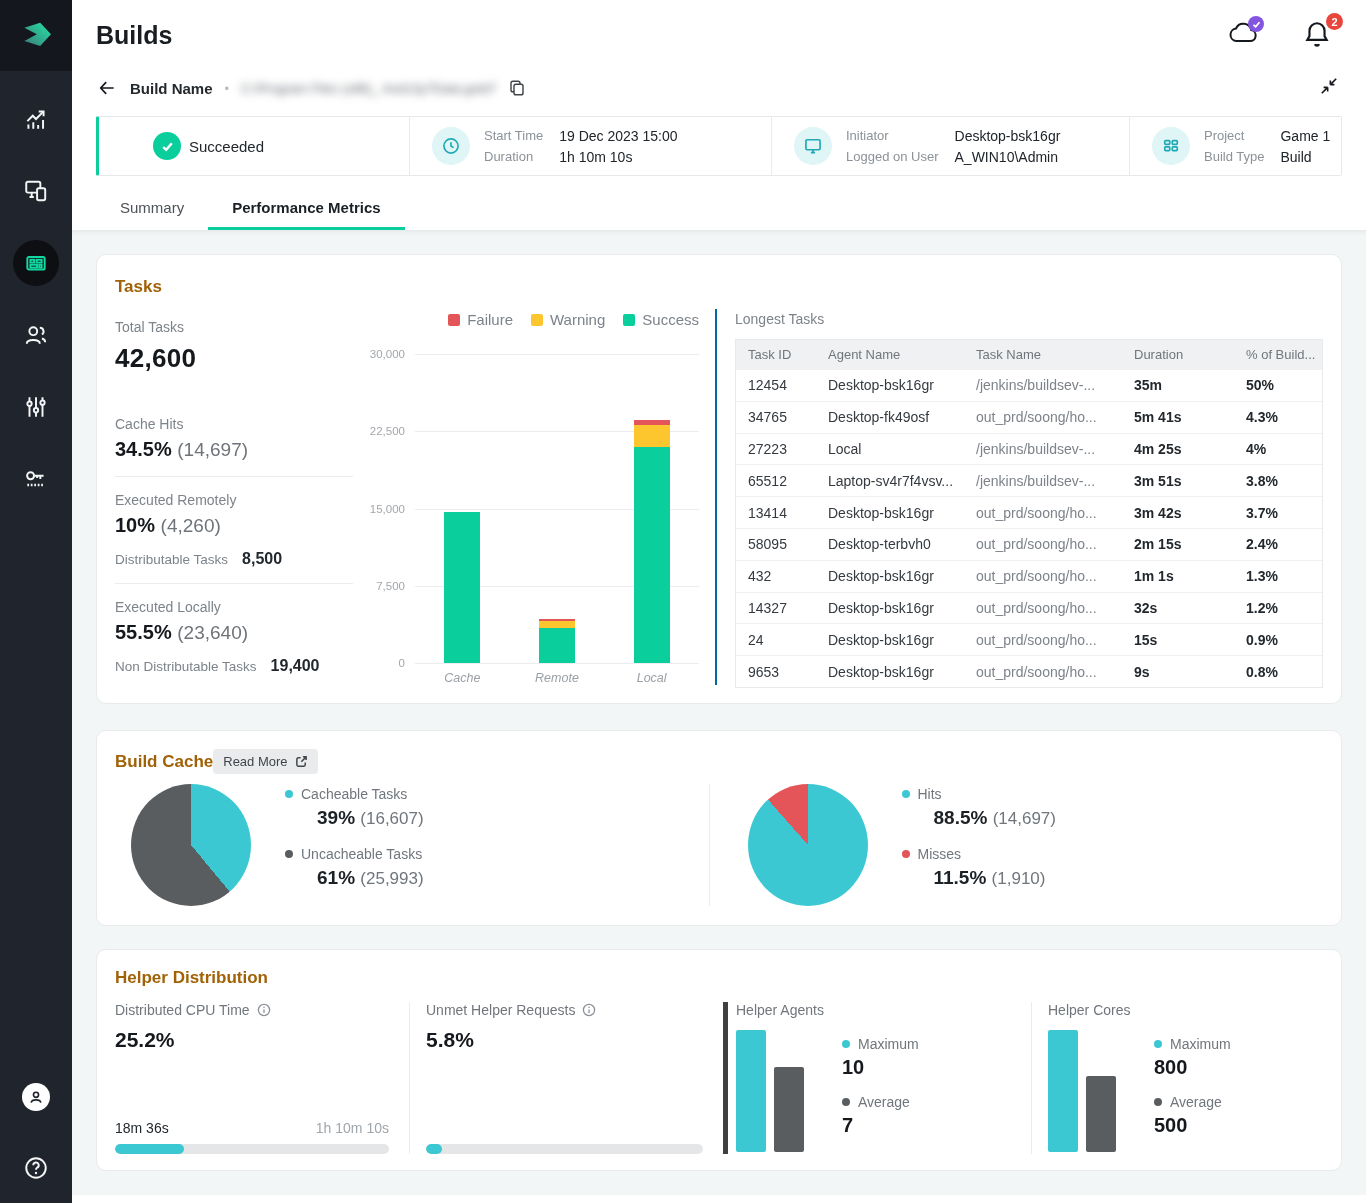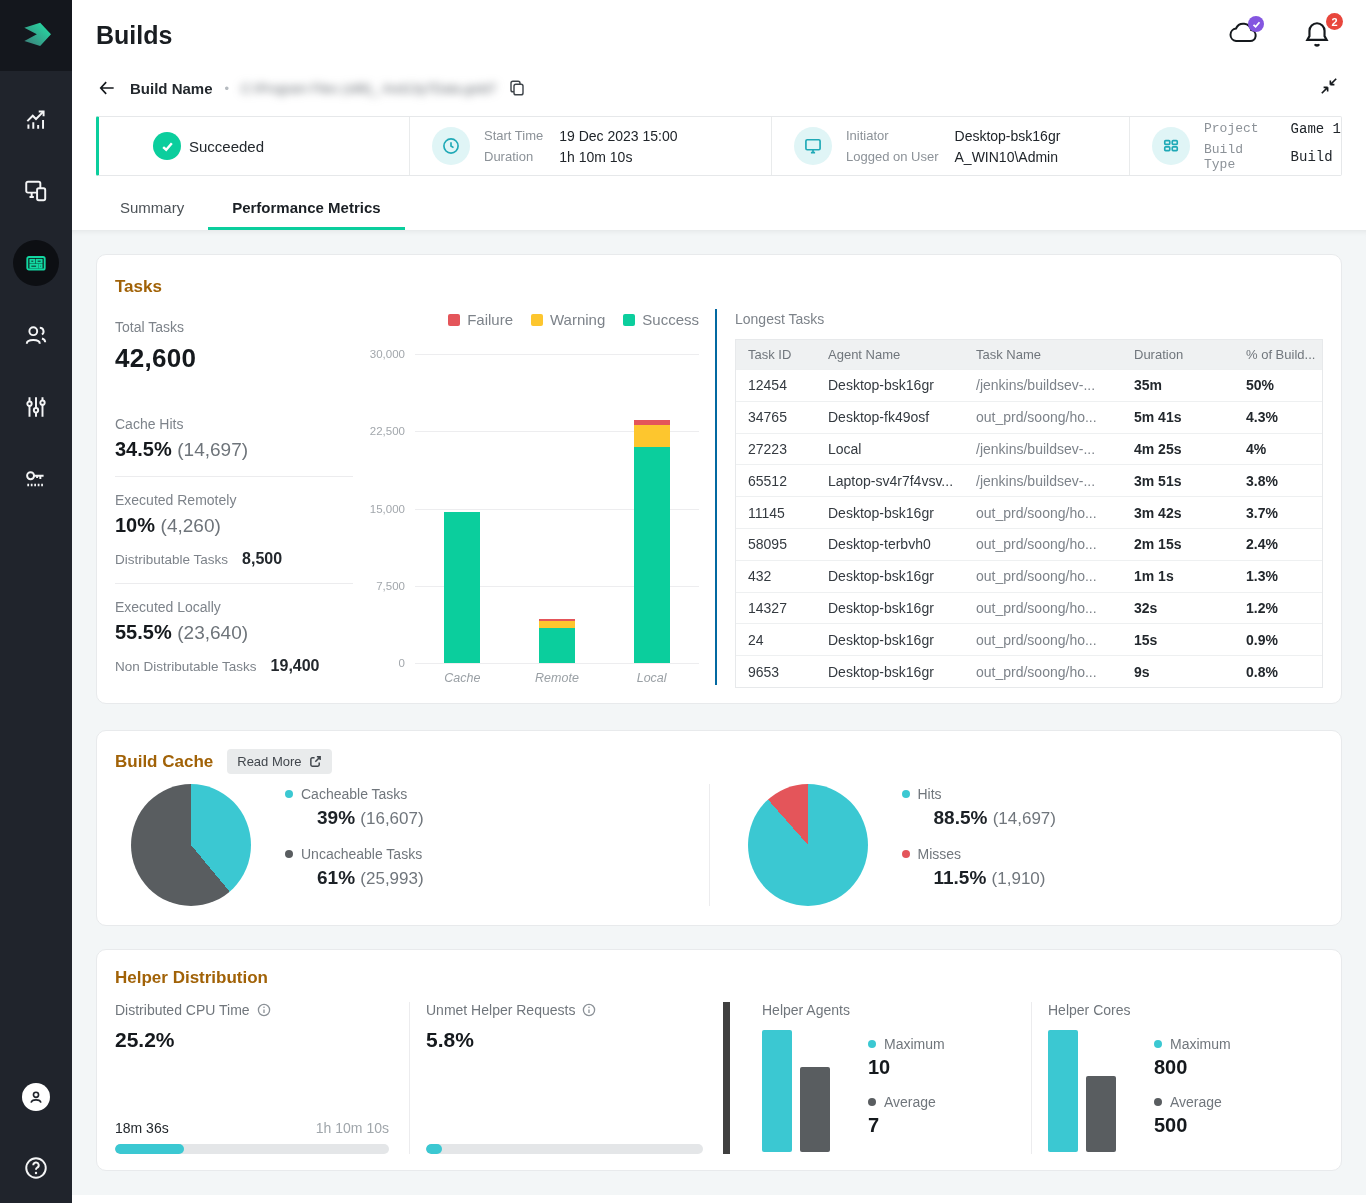--- a/index.html
+++ b/index.html
@@ -33,21 +33,21 @@
   .crumb-path { font-size:13px; color:#5c6269; filter:blur(4px); user-select:none; max-width:330px; white-space:nowrap; overflow:hidden; }
   .collapse-btn { margin-left:auto; }
 
   
   .status-bar { margin:12px 24px 0 24px; height:60px; background:#fff; border:1px solid #e6e8ea; border-left:3px solid #0bce9d; border-radius:2px; display:flex; align-items:center; }
   .sb-sec { display:flex; align-items:center; height:100%; padding-left:22px; }
   .sb-sec + .sb-sec { border-left:1px solid #e9ebec;margin-left:28px; }
   .sb-s1 { flex:0 0 250px; gap:8px;margin-left:32px; }
   .sb-s2 { flex:0 0 334px; }
   .sb-s3 { flex:0 0 330px; }
-  .sb-s4 { flex:1;font-family:Liberation Mono, monospace; }
+  .sb-s4 { flex:1; }
   .check-circle { width:28px; height:28px; border-radius:50%; background:#0bce9d; display:flex; align-items:center; justify-content:center; }
   .sb-status-text { font-size:15px; color:#23282d; }
   .sb-iconcircle { width:38px; height:38px; border-radius:50%; background:#e0f5f6; display:flex; align-items:center; justify-content:center; margin-right:14px; flex:0 0 auto; }
   .sb-grid { display:grid; grid-template-columns:auto auto; column-gap:16px; row-gap:5px; align-items:center; }
   .sb-label { font-size:13px; color:#8c9298; }
   .sb-value { font-size:14px; color:#20252a; }
 
   
   .tabs { display:flex; padding-left:24px; margin-top:14px; }
   .tab { padding:9px 24px 11px 24px; font-size:15px; color:#4c5257; cursor:pointer; border-bottom:3px solid transparent; }
@@ -95,21 +95,21 @@
   .lt-hrow, .lt-row { display:grid; grid-template-columns:80px 148px 1fr 112px 88px; align-items:center; }
   .lt-hrow { background:#eff1f2; height:29px; font-size:13px; color:#70767c; }
   .lt-row { height:31.8px; border-top:1px solid #eef0f1; font-size:14px; }
   .lt-cell { padding-left:12px; white-space:nowrap; overflow:hidden; }
   .c-id, .c-agent { color:#343a40; }
   .c-task { color:#7d838a; }
   .c-dur, .c-pct { color:#1d2control227; font-weight:bold; color:#23282d; }
 
   
   .cache-card { margin-top:26px; padding:18px; height:196px; }
-  .cache-title-row { display:flex; align-items:center; gap:14px; }
+  .cache-title-row { display:flex; align-items:center; }
   .readmore-btn { display:flex; align-items:center; gap:7px; background:#e9ebec; border:none; border-radius:4px; padding:5px 10px; font-size:13px; color:#41464c; font-family:inherit; cursor:pointer; }
   .cache-body { display:flex; margin-top:10px; }
   .cache-half { flex:1; display:flex; align-items:flex-start; }
   .cache-half.right { border-left:1px solid #ececee; padding-left:20px; }
   .pie { width:120px; height:122px; border-radius:50%; margin-left:16px; flex:0 0 auto; }
   .pie2 { margin-left:18px; }
   .pie-legend { margin-left:34px; display:flex; flex-direction:column; gap:17px; padding-top:2px; }
   .pl-entry {}
   .pl-label { display:flex; align-items:center; gap:8px; font-size:14px; color:#70767c; }
   .pl-dot { width:8px; height:8px; border-radius:50%; display:inline-block; }
@@ -117,21 +117,21 @@
   .pl-value { margin-top:5px; font-size:19px; color:#1c2126; }
   .pl-value b { font-weight:bold;margin-left:32px; }
   .pl-sub { color:#70767c; font-weight:normal; font-size:17px; }
 
   
   .helper-card { margin-top:23px; padding:18px 18px 20px 18px; height:222px; }
   .helper-body { display:flex; margin-top:14px; height:152px; }
   .h-col { display:flex; flex-direction:column; }
   .h-col1 { flex:0 0 294px; padding-right:20px; }
   .h-col2 { flex:0 0 314px; border-left:1px solid #ececee; padding:0 20px 0 16px; }
-  .h-col3 { flex:0 0 308px; border-left:7px solid #404040; padding-left:32px; }
+  .h-col3 { flex:0 0 308px; border-left:5px solid #404040; padding-left:8px; }
   .h-col4 { flex:1; border-left:1px solid #ececee; padding-left:16px; }
   .h-label { display:flex; align-items:center; gap:7px; font-size:14px; color:#70767c; }
   .h-value { margin-top:10px; font-size:21px; font-weight:bold; color:#15191d; }
   .h-spacer { flex:1; }
   .time-row { display:flex; justify-content:space-between; font-size:14px; margin-bottom:8px; }
   .time-left { color:#23282d; } .time-right { color:#a0a6ab; }
   .progress { height:10px; background:#e4e6e8; border-radius:6px; overflow:hidden; }
   .progress-fill { height:100%; background:#3bc8d2; border-radius:6px; }
   .mini-wrap { display:flex; margin-top:12px; flex:1; }
   .mini-chart { display:flex; align-items:flex-end; gap:8px; height:122px; }
@@ -441,21 +441,21 @@
                   <div class="lt-cell c-pct">4%</div>
                 </div>
                 <div class="lt-row">
                   <div class="lt-cell c-id">65512</div>
                   <div class="lt-cell c-agent">Laptop-sv4r7f4vsv...</div>
                   <div class="lt-cell c-task">/jenkins/buildsev-...</div>
                   <div class="lt-cell c-dur">3m 51s</div>
                   <div class="lt-cell c-pct">3.8%</div>
                 </div>
                 <div class="lt-row">
-                  <div class="lt-cell c-id">11145</div>
+                  <div class="lt-cell c-id">13414</div>
                   <div class="lt-cell c-agent">Desktop-bsk16gr</div>
                   <div class="lt-cell c-task">out_prd/soong/ho...</div>
                   <div class="lt-cell c-dur">3m 42s</div>
                   <div class="lt-cell c-pct">3.7%</div>
                 </div>
                 <div class="lt-row">
                   <div class="lt-cell c-id">58095</div>
                   <div class="lt-cell c-agent">Desktop-terbvh0</div>
                   <div class="lt-cell c-task">out_prd/soong/ho...</div>
                   <div class="lt-cell c-dur">2m 15s</div>

